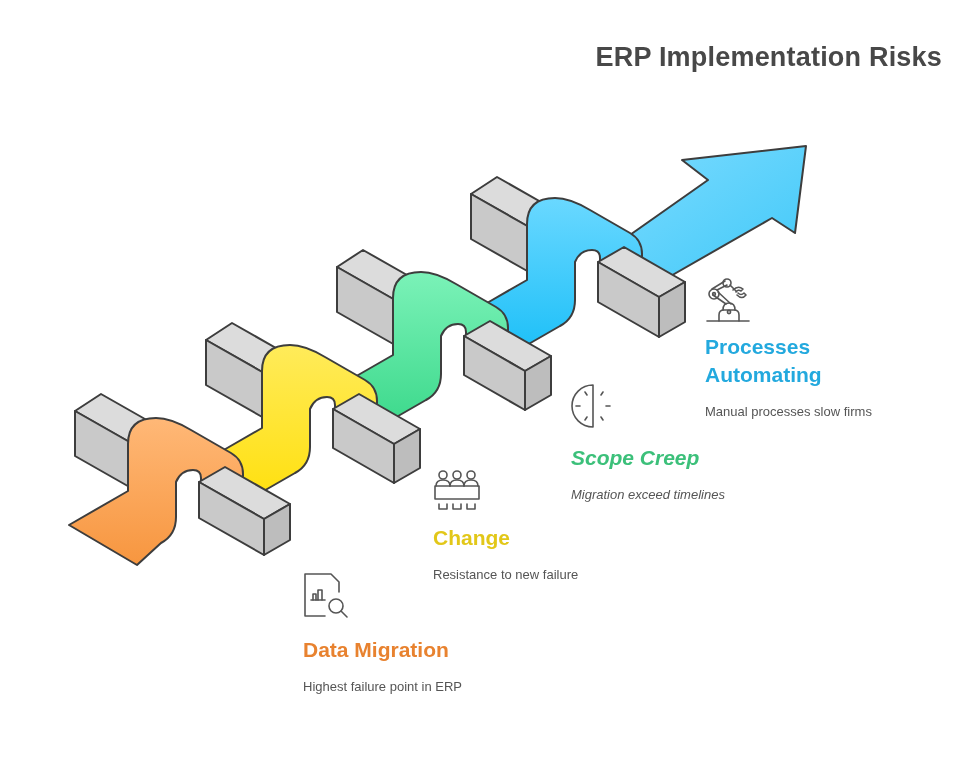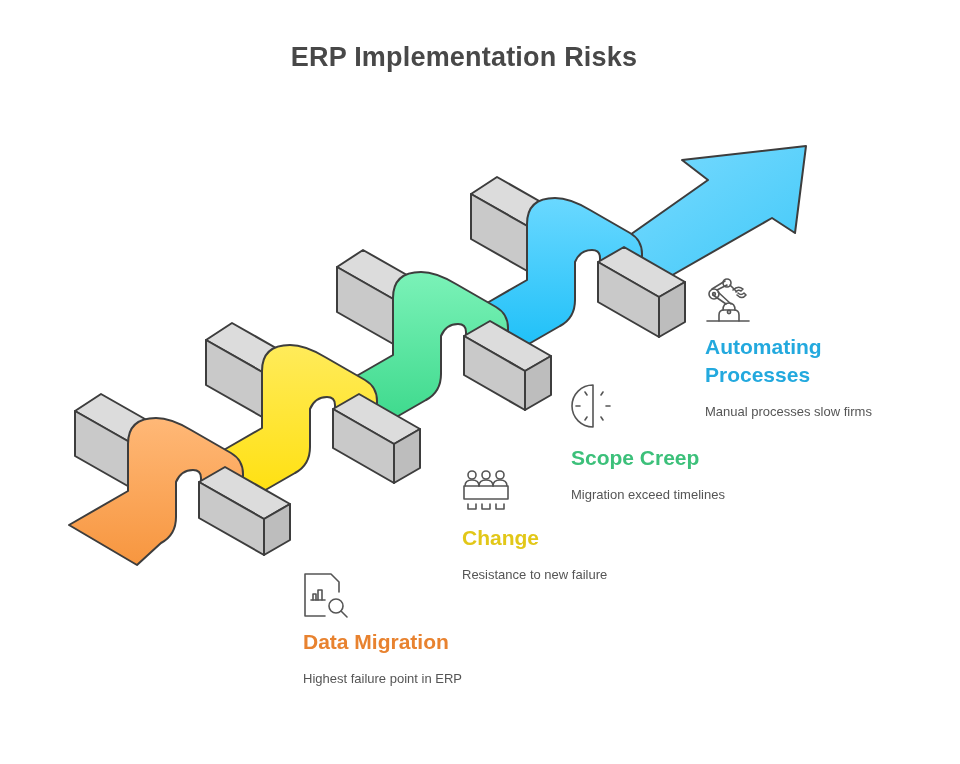--- a/index.html
+++ b/index.html
@@ -1,27 +1,27 @@
 <!DOCTYPE html>
 <html><head>
   <meta charset="utf-8">
   <style>
     html, body { margin: 0; padding: 0; background: #ffffff; }
     body { width: 960px; height: 764px; position: relative; overflow: hidden; font-family: "Liberation Sans", sans-serif; }
-    .title { position: absolute; left: 0; top: 42px; width: 928px; text-align: center; font-size: 27px; font-weight: bold; color: #484848; letter-spacing: 0.2px; }
+    .title { position: absolute; left: 14px; top: 42px; width: 928px; text-align: right; font-size: 27px; font-weight: bold; color: #484848; letter-spacing: 0.2px; }
     svg.art { position: absolute; left: 0; top: 0; }
     .step { position: absolute; }
     .step .icon { width: 48px; height: 48px; display: block; }
     .step .heading { font-size: 21px; font-weight: bold; line-height: 28px; margin-top: 10px; }
     .step .desc { font-size: 13px; color: #555555; margin-top: 14px; line-height: 18px; }
     #step-1 { left: 303px; top: 572px; }
-    #step-1 .heading { color: #E8822F; margin-top: 8px; }
-    #step-2 { left: 462px; top: 466px; }
+    #step-1 .heading { color: #E8822F; margin-top: 16px; }
+    #step-2 { left: 433px; top: 466px; }
     #step-2 .heading { color: #E2C718; }
-    #step-3 { left: 571px; top: 382px; }
+    #step-3 { left: 571px; top: 382px; font-style: italic; }
     #step-3 .heading { color: #3CC07A; margin-top: 14px; }
     #step-4 { left: 705px; top: 277px; }
     #step-4 .heading { color: #23A9DE; margin-top: 8px; }
   </style>
 </head>
 <body>
 
 <div class="title">ERP Implementation Risks</div>
 
 <svg class="art" width="960" height="764" viewBox="0 0 960 764">
@@ -159,17 +159,17 @@
     <circle cx="9" cy="17" r="5"></circle>
     <circle cx="9" cy="17" r="1.4"></circle>
     <path d="M 7 12 L 20 4"></path>
     <path d="M 12 13 L 22 8"></path>
     <circle cx="22" cy="6" r="4"></circle>
     <path d="M 25 8 L 31 14"></path>
     <path d="M 28 13 Q 33 8 38 12 L 36 14 Q 33 12 31 15"></path>
     <path d="M 32 18 Q 37 23 41 18 L 39 16 Q 36 19 33 16"></path>
   </svg>
   <div class="heading">
+    <div>Processes</div>
     <div>Automating</div>
-    <div>Processes</div>
   </div>
   <div class="desc">Manual processes slow firms</div>
 </div>
 
 </body></html>

